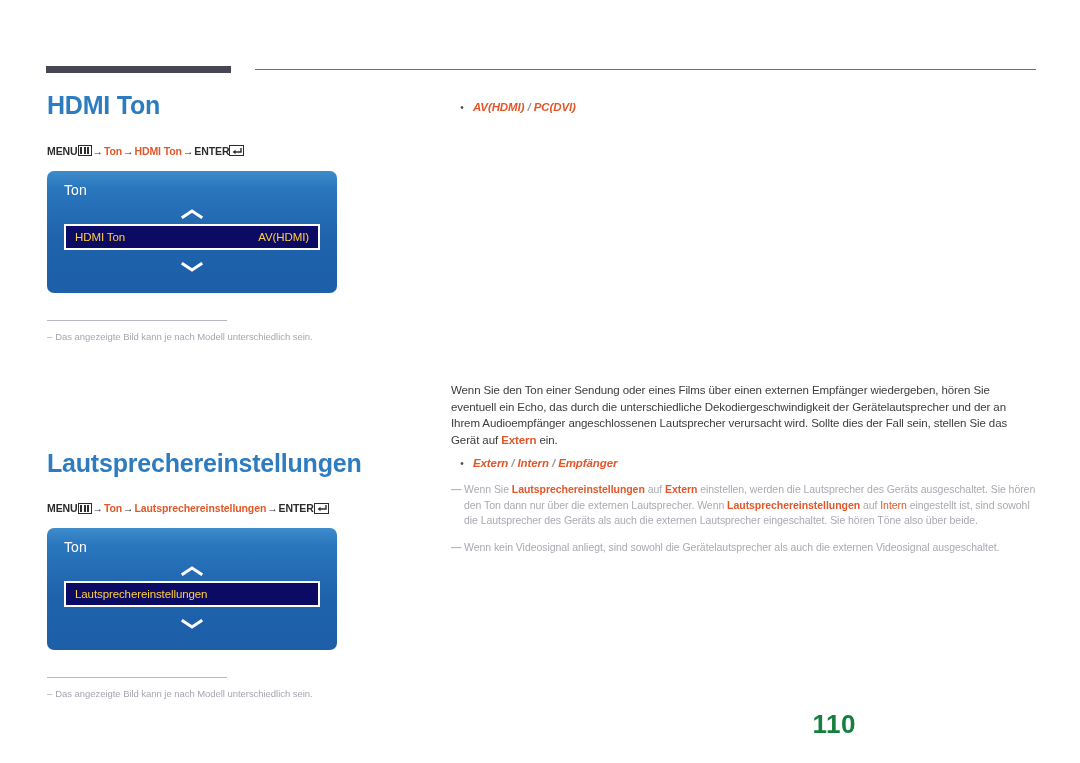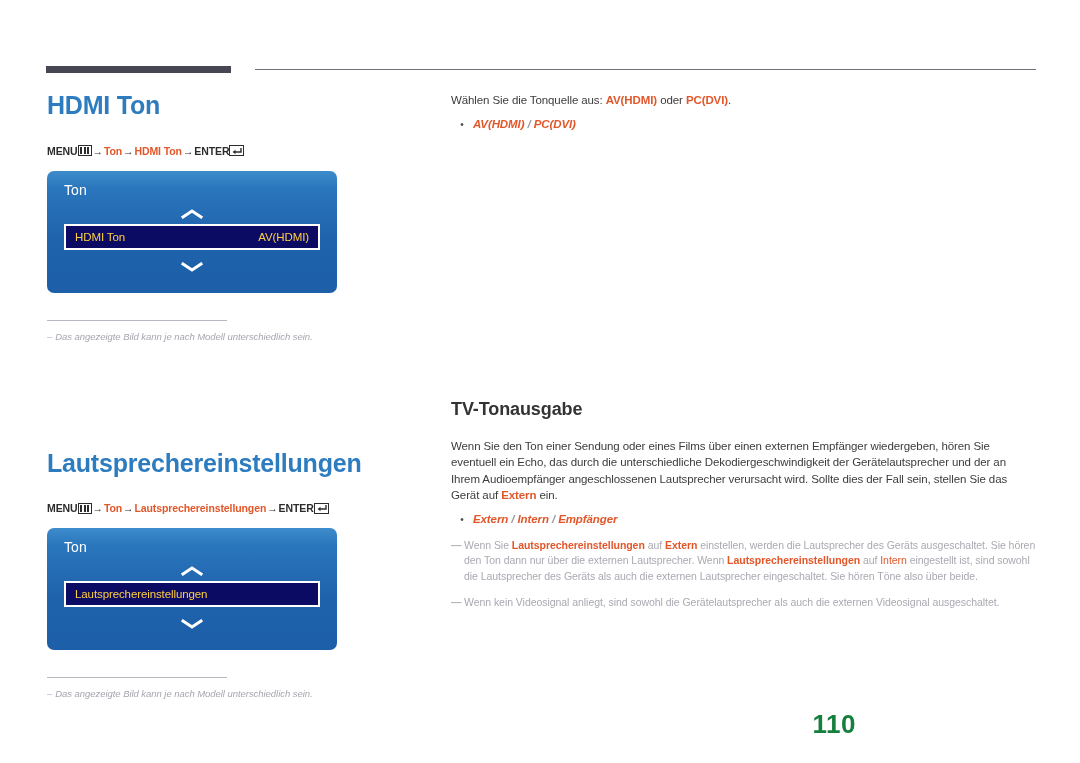--- a/index.html
+++ b/index.html
@@ -177,21 +177,20 @@
   .fn-rule {
     width: 180px;
     height: 1px;
     background: #b9b9c4;
     margin-bottom: 10px;
   }
   .fn-text {
     font-size: 9.5px;
     color: #a6a6b0;
     letter-spacing: -0.05px;
-    font-style: italic;
   }
   .fn-text .dash { margin-right: 3px; }
 
   
   .body-p {
     font-size: 11.5px;
     line-height: 16.5px;
     color: #3c3c3c;
     margin: 0;
     letter-spacing: -0.1px;
@@ -355,30 +354,28 @@
         <div class="fn-text">
           <span class="dash">–</span><span>Das angezeigte Bild kann je nach Modell unterschiedlich sein.</span>
         </div>
       </div>
     </div>
   </div>
 
   <div class="col-right">
 
     <div>
-      <p class="body-p"><span>Wählen Sie die Tonquelle aus: </span><span class="accent">AV(HDMI)</span><span> oder </span><span class="accent">PC(DVI)</span><span>.</span></p>
 
       <div class="bullet-row">
         <span class="bullet-dot">•</span>
         <span class="bullet-text"><span class="accent">AV(HDMI)</span><span> / </span><span class="accent">PC(DVI)</span></span>
       </div>
     </div>
 
     <div style="margin-top:267px;">
-      <h2 class="sub-title">TV-Tonausgabe</h2>
 
       <p class="body-p mt-18"><span>Wenn Sie den Ton einer Sendung oder eines Films über einen externen Empfänger wiedergeben, hören Sie eventuell ein Echo, das durch die unterschiedliche Dekodiergeschwindigkeit der Gerätelautsprecher und der an Ihrem Audioempfänger angeschlossenen Lautsprecher verursacht wird. Sollte dies der Fall sein, stellen Sie das Gerät auf </span><span class="accent">Extern</span><span> ein.</span></p>
 
       <div class="bullet-row">
         <span class="bullet-dot">•</span>
         <span class="bullet-text"><span class="accent">Extern</span><span> / </span><span class="accent">Intern</span><span> / </span><span class="accent">Empfänger</span></span>
       </div>
 
       <div class="note">
         <span class="note-dash">―</span>

